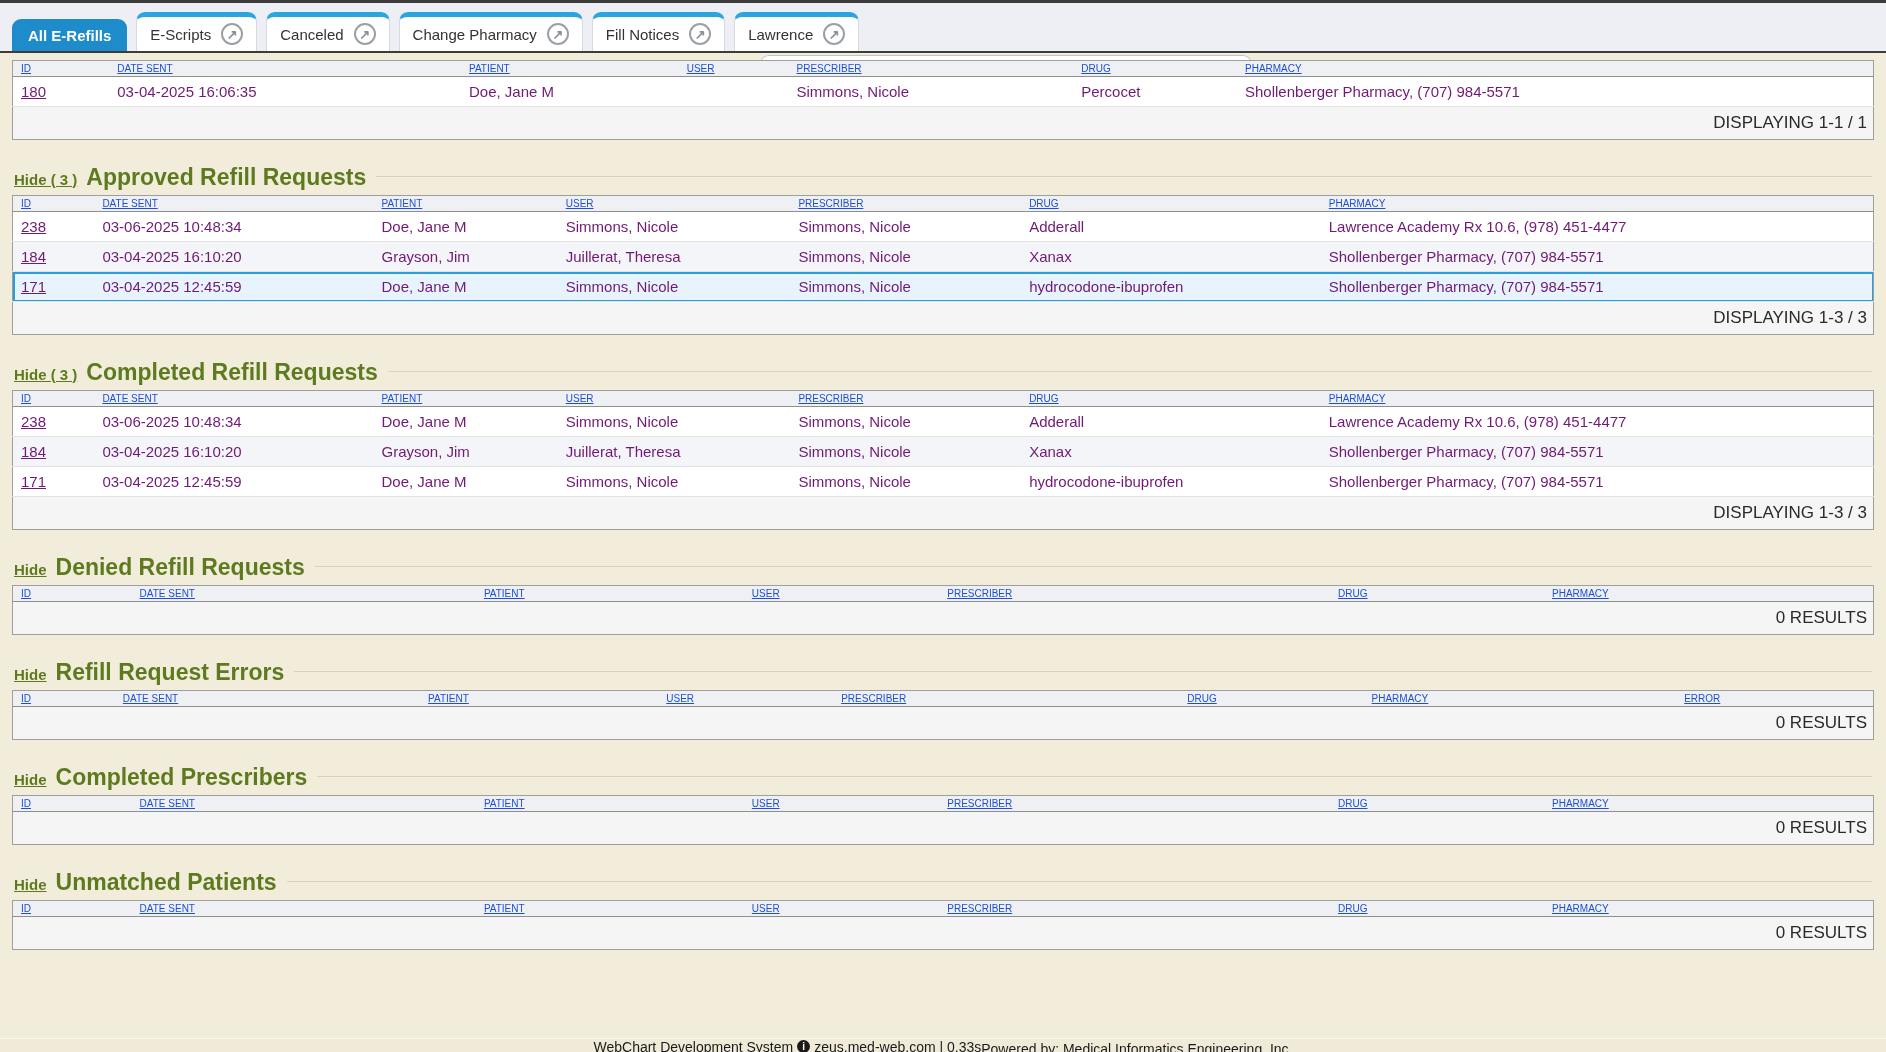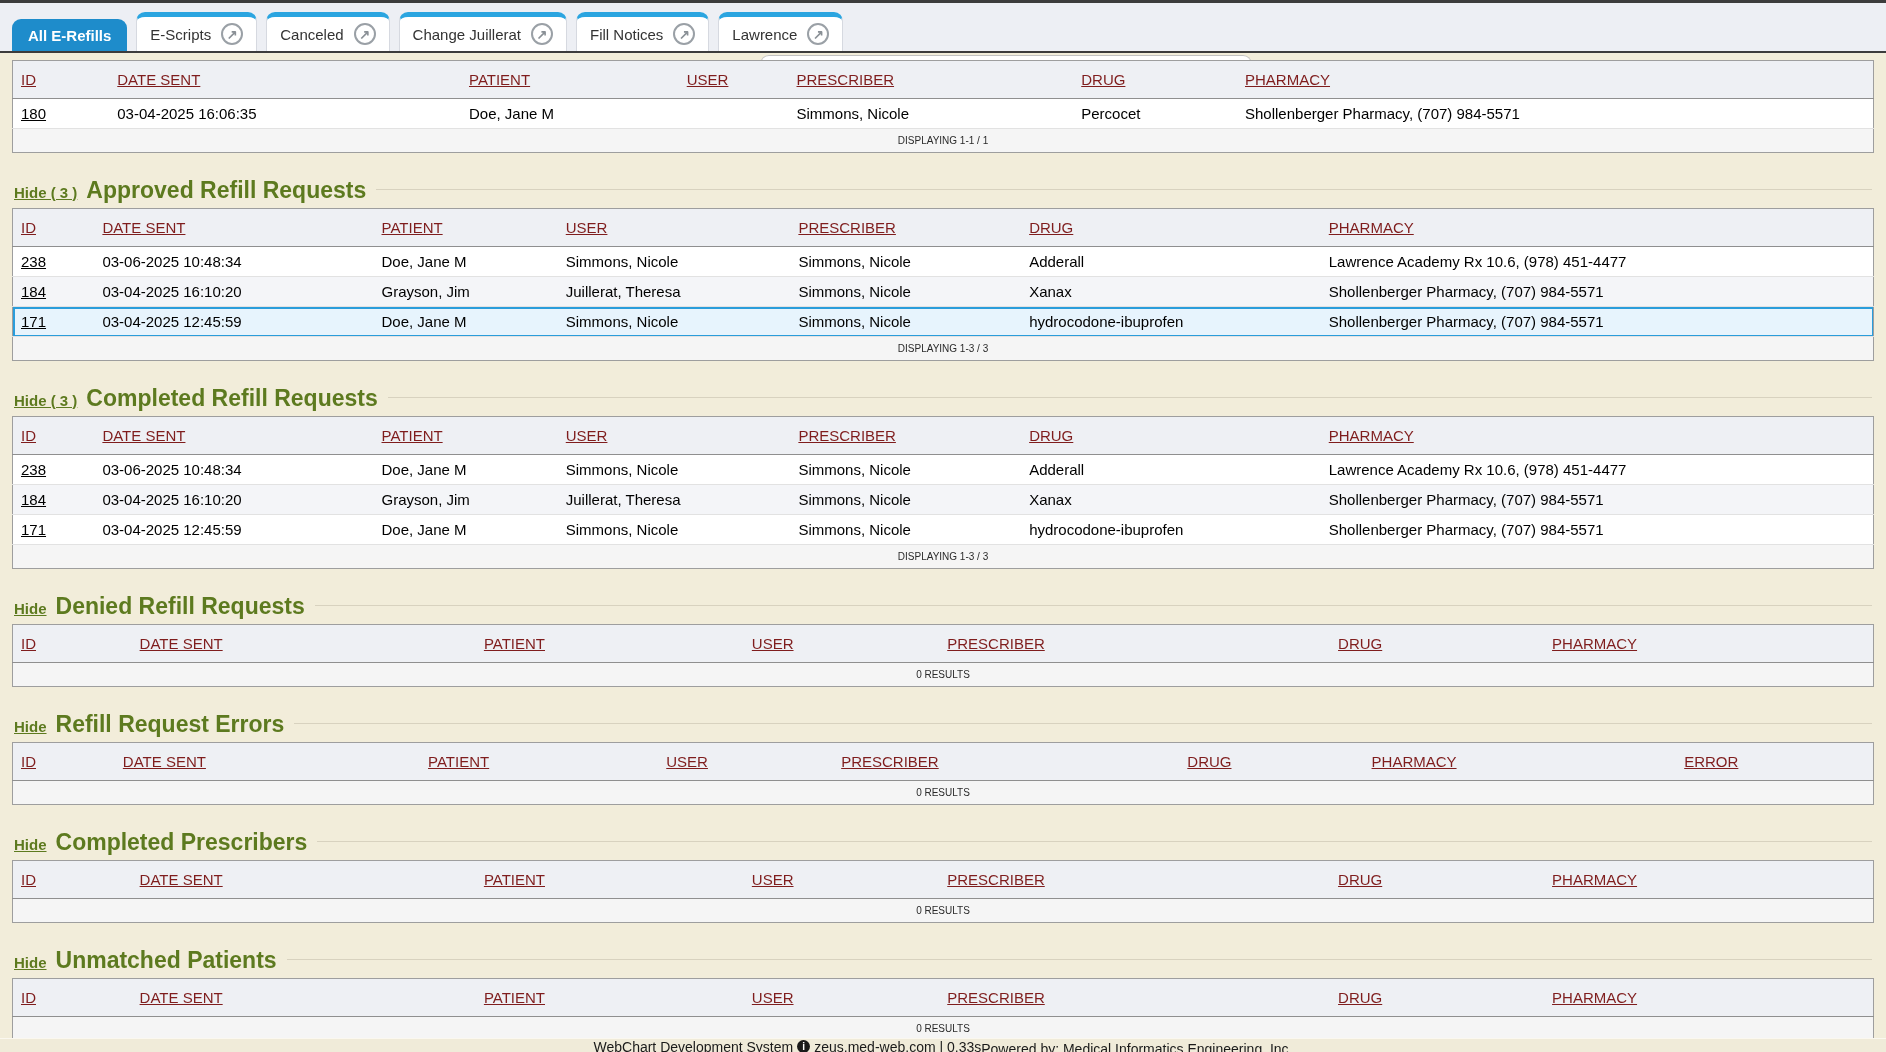--- a/index.html
+++ b/index.html
@@ -31,31 +31,31 @@
   .legend { display:flex; align-items:baseline; margin:0 2px 4px 2px; }
   .hide-link { font-size:15px; font-weight:bold; color:#5d7a1f;
     text-decoration:underline; cursor:pointer; white-space:nowrap; }
   .sec-title { font-size:23px; font-weight:bold; color:#5d7a1f; margin-left:9px;
     white-space:nowrap; }
   .legend-line { flex:1; border-bottom:1px solid #d8d2bf; margin-left:10px;
     transform:translateY(-8px); }
 
   table { width:100%; border-collapse:collapse; table-layout:fixed;
     background:#fff; border:1px solid #9e9e9e; }
-  thead th { background:#eef0f4; text-align:left; font-size:15px; color:#7f1d1d;
-    font-weight:normal; text-decoration:underline; padding:10px 8px;
+  thead th { background:#eef0f4; text-align:left; font-size:10px; color:#1d4ed8;
+    font-weight:normal; text-decoration:underline; padding:2px 8px;
     border-bottom:1px solid #8f8f8f; cursor:pointer; white-space:nowrap;
     overflow:hidden; }
-  tbody td { font-size:15px; color:#000000; padding:6px 8px;
+  tbody td { font-size:15px; color:#701a75; padding:6px 8px;
     border-bottom:1px solid #e2e2e2; white-space:nowrap; overflow:hidden; }
   tbody tr:nth-child(even) { background:#f4f5f8; }
   tbody tr.selected { background:#e7f4fd;
     box-shadow:inset 0 0 0 2px #2a9ddb; }
   tbody td.idcell { text-decoration:underline; cursor:pointer; }
-  tfoot td { background:#f5f5f5; text-align:center; font-size:10px; color:#2a2a2a;
+  tfoot td { background:#f5f5f5; text-align:right; font-size:17px; color:#2a2a2a;
     padding:6px; border-top:1px solid #9e9e9e; }
 
   
   .cols-a col:nth-child(1){width:5.2%} .cols-a col:nth-child(2){width:18.9%}
   .cols-a col:nth-child(3){width:11.7%} .cols-a col:nth-child(4){width:5.9%}
   .cols-a col:nth-child(5){width:15.3%} .cols-a col:nth-child(6){width:8.8%}
   .cols-a col:nth-child(7){width:34.2%}
 
   .cols-b col:nth-child(1){width:4.4%} .cols-b col:nth-child(2){width:15.0%}
   .cols-b col:nth-child(3){width:9.9%} .cols-b col:nth-child(4){width:12.5%}
@@ -92,21 +92,21 @@
     </div>
     <div class="tab">
       <span>E-Scripts</span>
       <span class="ext-icon">↗</span>
     </div>
     <div class="tab">
       <span>Canceled</span>
       <span class="ext-icon">↗</span>
     </div>
     <div class="tab">
-      <span>Change Juillerat</span>
+      <span>Change Pharmacy</span>
       <span class="ext-icon">↗</span>
     </div>
     <div class="tab">
       <span>Fill Notices</span>
       <span class="ext-icon">↗</span>
     </div>
     <div class="tab">
       <span>Lawrence</span>
       <span class="ext-icon">↗</span>
     </div>

